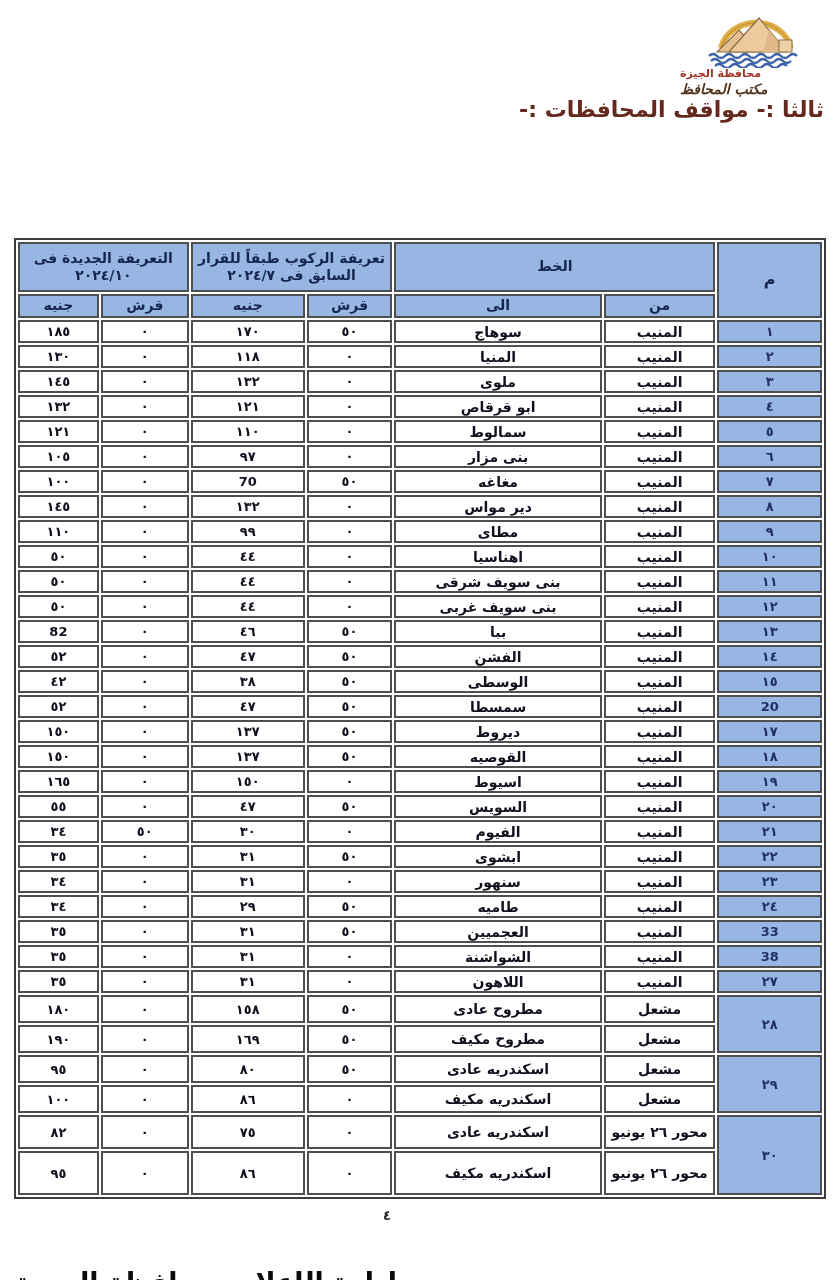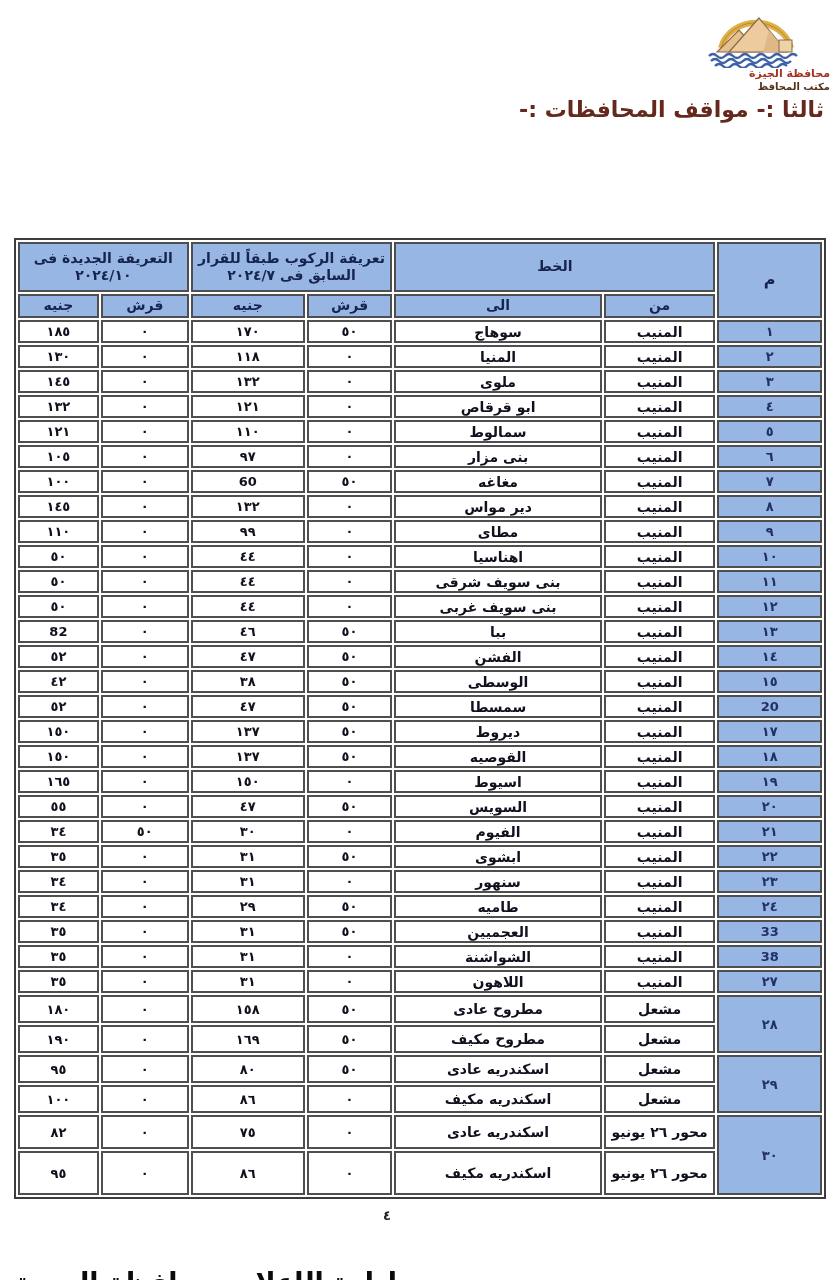--- a/index.html
+++ b/index.html
@@ -1,24 +1,24 @@
 <!DOCTYPE html>
 <html lang="ar"><head>
 <meta charset="utf-8">
 <style>
   html,body{margin:0;padding:0;}
   body{
     width:836px;height:1280px;position:relative;background:#ffffff;
     font-family:"DejaVu Sans", sans-serif;overflow:hidden;
   }
   
-  .logo{position:absolute;top:6px;right:6px;width:150px;text-align:right;}
+  .logo{position:absolute;top:6px;right:6px;width:150px;text-align:left;}
   .logo svg{display:block;margin:0 auto;}
   .logo-line1{color:#a13322;font-size:11px;font-weight:bold;direction:rtl;line-height:1.15;}
-  .logo-line2{color:#53321b;font-size:10px;font-weight:bold;direction:rtl;line-height:1.15;}
+  .logo-line2{color:#53321b;font-size:14px;font-weight:bold;direction:rtl;line-height:1.15;font-style:italic;}
   
   .heading{
     position:absolute;top:97px;right:12px;direction:rtl;
     color:#64281c;font-size:22px;font-weight:bold;letter-spacing:.5px;margin-left:28px;
   }
   
   .tariff-table{
     position:absolute;top:238px;left:14px;width:812px;
     direction:rtl;border-collapse:separate;border-spacing:2px;
     background:#ffffff;border:2px solid #3c3c3c;
@@ -159,21 +159,21 @@
         <td class="cell-pq">٠</td>
         <td class="cell-pg">٩٧</td>
         <td class="cell-nq">٠</td>
         <td class="cell-ng">١٠٥</td>
       </tr>
       <tr>
         <td class="serial" rowspan="1">٧</td>
         <td class="cell-from">المنيب</td>
         <td class="cell-to">مغاغه</td>
         <td class="cell-pq">٥٠</td>
-        <td class="cell-pg">60</td>
+        <td class="cell-pg">70</td>
         <td class="cell-nq">٠</td>
         <td class="cell-ng">١٠٠</td>
       </tr>
       <tr>
         <td class="serial" rowspan="1">٨</td>
         <td class="cell-from">المنيب</td>
         <td class="cell-to">دير مواس</td>
         <td class="cell-pq">٠</td>
         <td class="cell-pg">١٣٢</td>
         <td class="cell-nq">٠</td>

